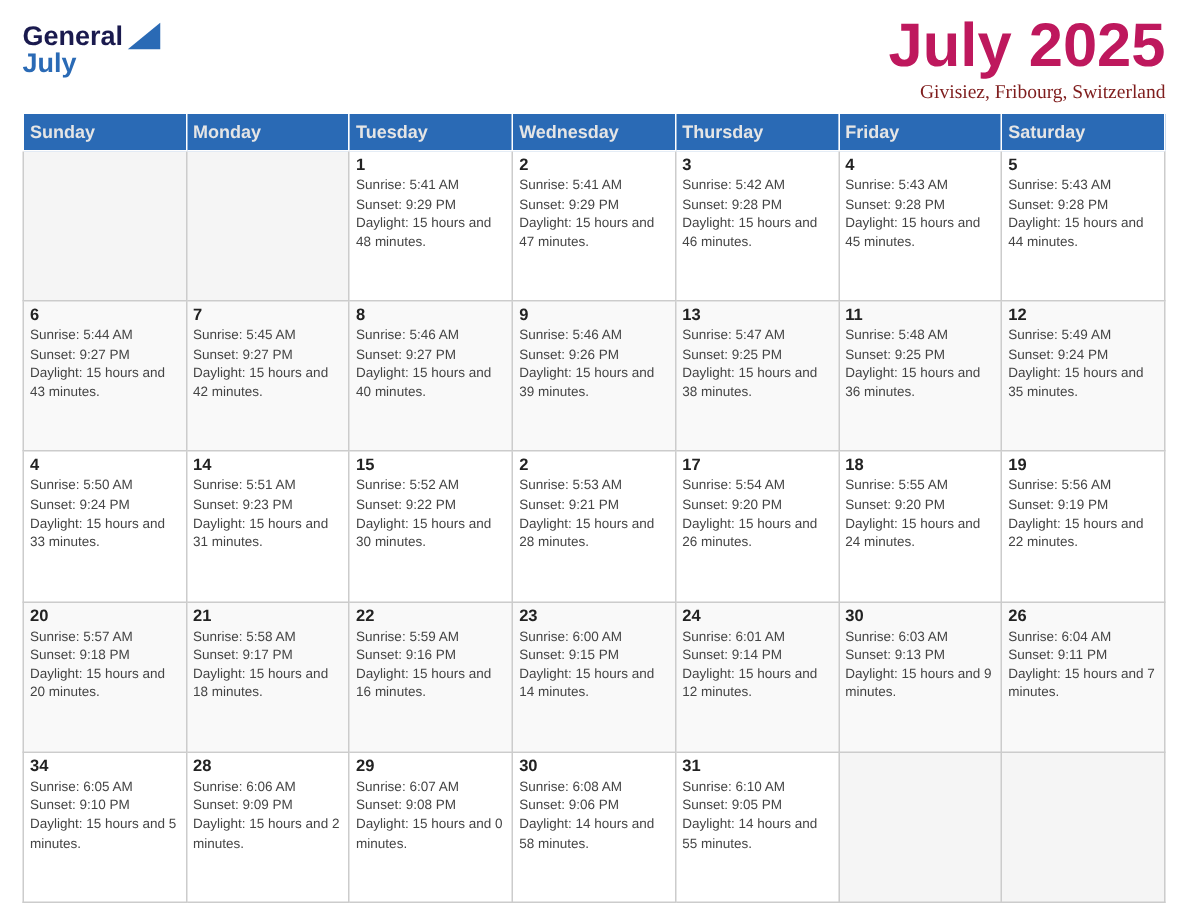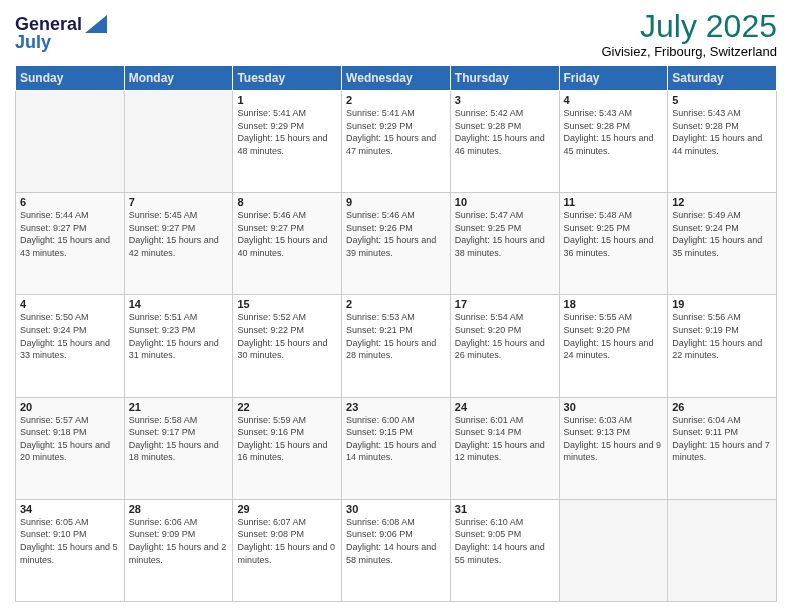--- a/index.html
+++ b/index.html
@@ -28,29 +28,30 @@
       display: flex;
       align-items: center;
       margin-top: 4px;
     }
     .logo-general { color: #1a1a4e; }
     .logo-blue { color: #2a6ab5; }
     .title-block {
       text-align: right;
     }
     .month-title {
-      font-size: 32px;
-      font-weight: normal;
-      color: #0f766e;
+      font-size: 41px;
+      font-weight: bold;
+      color: #be185d;
       line-height: 1;
     }
     .subtitle {
       font-size: 13px;
-      color: #000000;
+      color: #7f1d1d;
       margin-top: 2px;
+      font-family: Liberation Serif, serif;
     }
     .calendar {
       width: 100%;
       border-collapse: collapse;
       flex: 1;
     }
     .calendar th {
       background-color: #2a6ab5;
       color: #e5e5e5;
       font-size: 12px;
@@ -156,21 +157,21 @@
           </td>
           <td>
             <span class="day-number">8</span>
             <div class="day-info">Sunrise: 5:46 AM<br>Sunset: 9:27 PM<br>Daylight: 15 hours and 40 minutes.</div>
           </td>
           <td>
             <span class="day-number">9</span>
             <div class="day-info">Sunrise: 5:46 AM<br>Sunset: 9:26 PM<br>Daylight: 15 hours and 39 minutes.</div>
           </td>
           <td>
-            <span class="day-number">10</span>
+            <span class="day-number">13</span>
             <div class="day-info">Sunrise: 5:47 AM<br>Sunset: 9:25 PM<br>Daylight: 15 hours and 38 minutes.</div>
           </td>
           <td>
             <span class="day-number">11</span>
             <div class="day-info">Sunrise: 5:48 AM<br>Sunset: 9:25 PM<br>Daylight: 15 hours and 36 minutes.</div>
           </td>
           <td>
             <span class="day-number">12</span>
             <div class="day-info">Sunrise: 5:49 AM<br>Sunset: 9:24 PM<br>Daylight: 15 hours and 35 minutes.</div>
           </td>

